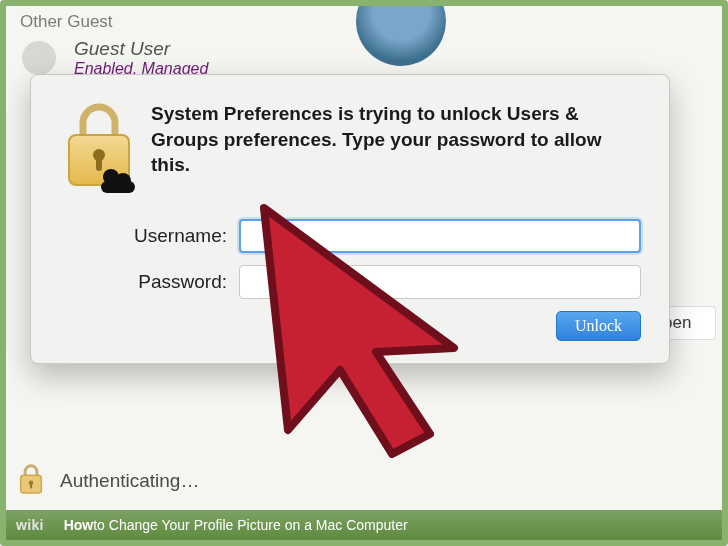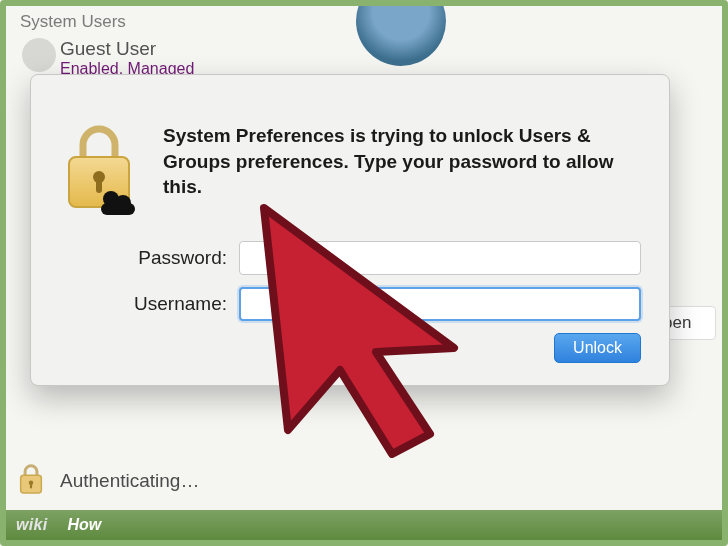--- a/index.html
+++ b/index.html
@@ -2,63 +2,63 @@
 <html><head>
   <meta charset="utf-8">
   <style>
     * { margin: 0; padding: 0; box-sizing: border-box; font-family: -apple-system, "Helvetica Neue", Helvetica, Arial, sans-serif; }
     body { width: 728px; height: 546px; background: #f5f5f2; position: relative; overflow: hidden; border: 6px solid #88b26e; border-radius: 4px; }
 
     
     .bg { position: absolute; inset: 0; }
     .sidebar { position: absolute; left: 10px; top: 0; width: 290px; }
     .section-label { color: #7b7b7b; font-size: 17px; padding: 6px 4px 4px 4px; }
-    .user-row { display: flex; align-items: flex-start; gap: 4px; padding: 2px 6px; }
+    .user-row { display: flex; align-items: center; gap: 18px; padding: 2px 6px; font-style: italic; }
     .avatar-small { width: 34px; height: 34px; border-radius: 50%; background: #d7d7d4; }
     .user-name { color: #525252; font-size: 19px; line-height: 22px; }
     .user-sub  { color: #701a75; font-size: 16px; }
     .right-avatar { position: absolute; top: -30px; left: 350px; width: 90px; height: 90px; border-radius: 50%; background: radial-gradient(circle at 50% 40%, #7aa6c9 0 40%, #3d6f8e 70%); overflow: hidden; }
     .rightbits { position: absolute; right: 6px; top: 300px; width: 60px; }
     .rightbit  { height: 34px; margin-bottom: 8px; display:flex; align-items:center; font-size:17px; color:#3a3a3a; background:#fff; border:1px solid #ddd; border-radius:4px; padding-left:6px; overflow:hidden;}
 
     
     .status-row { position: absolute; left: 10px; bottom: 40px; display: flex; align-items: center; gap: 14px; }
     .status-row .small-lock svg { width: 30px; height: 34px; }
     .status-text { font-size: 19px; color: #4b4b4b; }
 
     
     .dialog { position: absolute; left: 24px; top: 68px; width: 640px; background: #f2f2f0; border: 1px solid #c7c7c5; border-radius: 8px; padding: 26px 28px 22px 28px; box-shadow: 0 12px 30px rgba(0,0,0,.25); }
-    .dialog-head { display: flex; gap: 20px; margin-top: 22px; }
+    .dialog-head { display: flex; gap: 8px; }
     .big-lock { flex: 0 0 84px; }
     .big-lock svg { width: 80px; height: 92px; }
     .dialog-msg { font-weight: 700; font-size: 19px; color: #1a1a1a; line-height: 1.35; }
     .form { margin-top: 22px; }
     .form-row { display: flex; align-items: center; margin-bottom: 12px; }
     .form-label { width: 180px; text-align: right; padding-right: 12px; font-size: 19px; color: #222; }
     .form-input { flex: 1; height: 34px; font-size: 17px; padding: 4px 8px; border: 1px solid #c9c9c9; border-radius: 4px; background: #fff; }
     .form-input.focused { border: 2px solid #5da1e8; box-shadow: 0 0 0 2px rgba(93,161,232,.25); }
     .dialog-actions { display: flex; justify-content: flex-end; gap: 12px; margin-top: 8px; }
     .btn { height: 30px; padding: 0 18px; font-size: 16px; border-radius: 5px; border: 1px solid #bdbdbd; background: linear-gradient(#fdfdfd,#eaeaea); cursor: pointer; }
-    .btn.primary { border-color: #1f77d0; background: linear-gradient(#5aa7ef,#2f82dd); color: #fff; font-weight: 500; }
+    .btn.primary { border-color: #1f77d0; background: linear-gradient(#5aa7ef,#2f82dd); color: #fff; font-weight: 500; font-family: Liberation Serif, serif; }
 
     
     .cursor { position: absolute; left: 238px; top: 192px; width: 260px; height: 260px; pointer-events: none; }
     .cursor svg { width: 100%; height: 100%; }
 
     
-    .caption { position: absolute; left: 0; right: 0; bottom: 0; height: 30px; background: linear-gradient(#7da263,#5e8a3f); display: flex; align-items: center; padding: 0 10px; color: #fff; font-size: 16px; font-style: italic; }
+    .caption { position: absolute; left: 0; right: 0; bottom: 0; height: 30px; background: linear-gradient(#7da263,#5e8a3f); display: flex; align-items: center; padding: 0 10px; color: #fff; font-size: 14px; }
     .caption .w { color: #e4e4e4; font-weight: 700; letter-spacing: .3px; margin-right: 4px; }
     .caption .b { font-weight: 700; padding-left: 16px; }
   </style>
 </head>
 <body>
 
 <div class="bg">
   <div class="sidebar">
-    <div class="section-label">System Users</div>
+    <div class="section-label">Other Guest</div>
     <div class="user-row">
       <div class="avatar-small"></div>
       <div>
         <div class="user-name">Guest User</div>
         <div class="user-sub">Enabled, Managed</div>
       </div>
     </div>
   </div>
   <div class="right-avatar"></div>
 
@@ -98,36 +98,37 @@
             <circle cx="64" cy="80" r="8"></circle>
             <rect x="42" y="80" width="34" height="12" rx="6"></rect>
           </g>
       </svg>
     </div>
     <div class="dialog-msg">System Preferences is trying to unlock Users &amp; Groups preferences. Type your password to allow this.</div>
   </div>
 
   <div class="form">
     <div class="form-row">
+      <label class="form-label">Username:</label>
+      <input class="form-input focused" type="text" value="" style="">
+    </div>
+    <div class="form-row">
       <label class="form-label">Password:</label>
       <input class="form-input" type="password" value="" style="">
-    </div>
-    <div class="form-row">
-      <label class="form-label">Username:</label>
-      <input class="form-input focused" type="text" value="" style="">
     </div>
   </div>
 
   <div class="dialog-actions">
     <button class="btn primary">Unlock</button>
   </div>
 </div>
 
 <div class="cursor">
   <svg viewBox="0 0 260 260">
     <path d="M20 10 L210 150 L132 154 L186 236 L148 256 L96 172 L44 232 Z" fill="#c62033" stroke="#6e0f1b" stroke-width="8" stroke-linejoin="round"></path>
   </svg>
 </div>
 
 <div class="caption">
   <span class="w">wiki</span>
   <span class="b">How</span>
+  <span> to Change Your Profile Picture on a Mac Computer</span>
 </div>
 
 </body></html>

